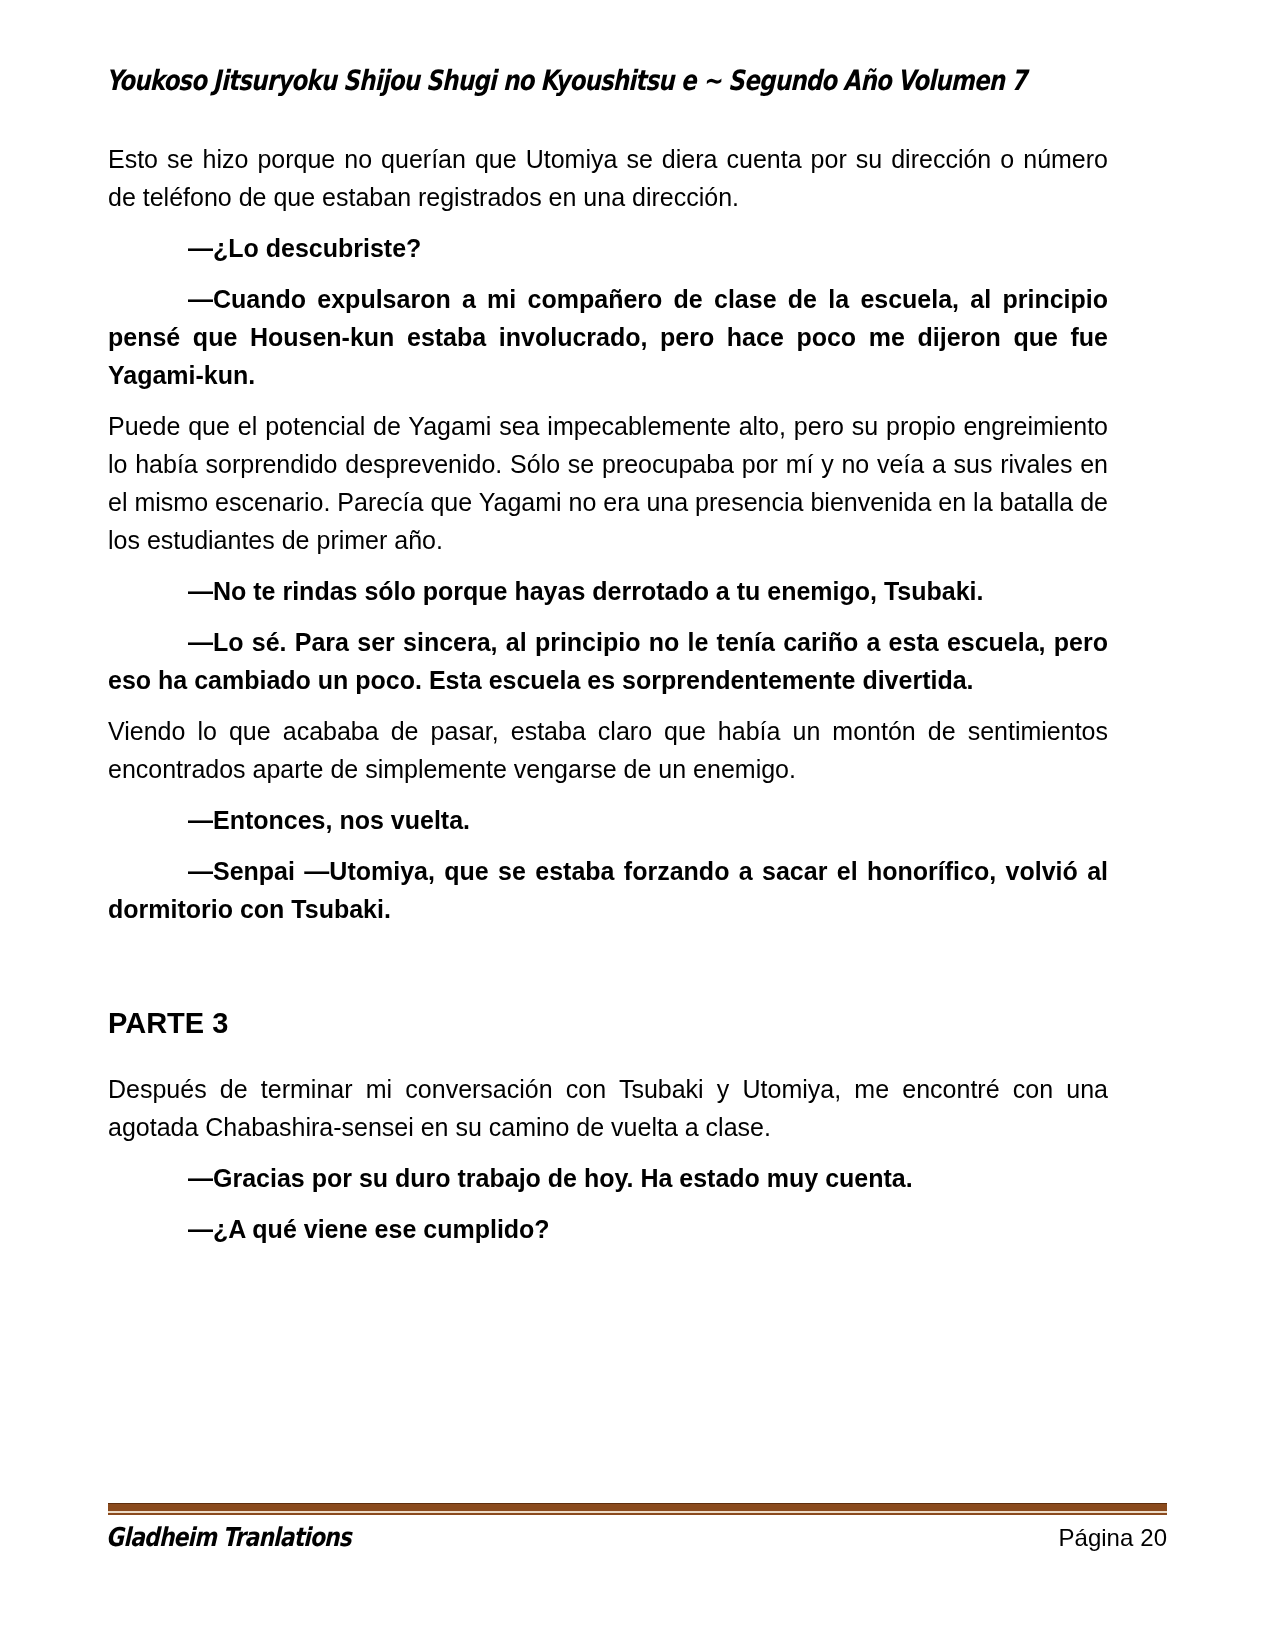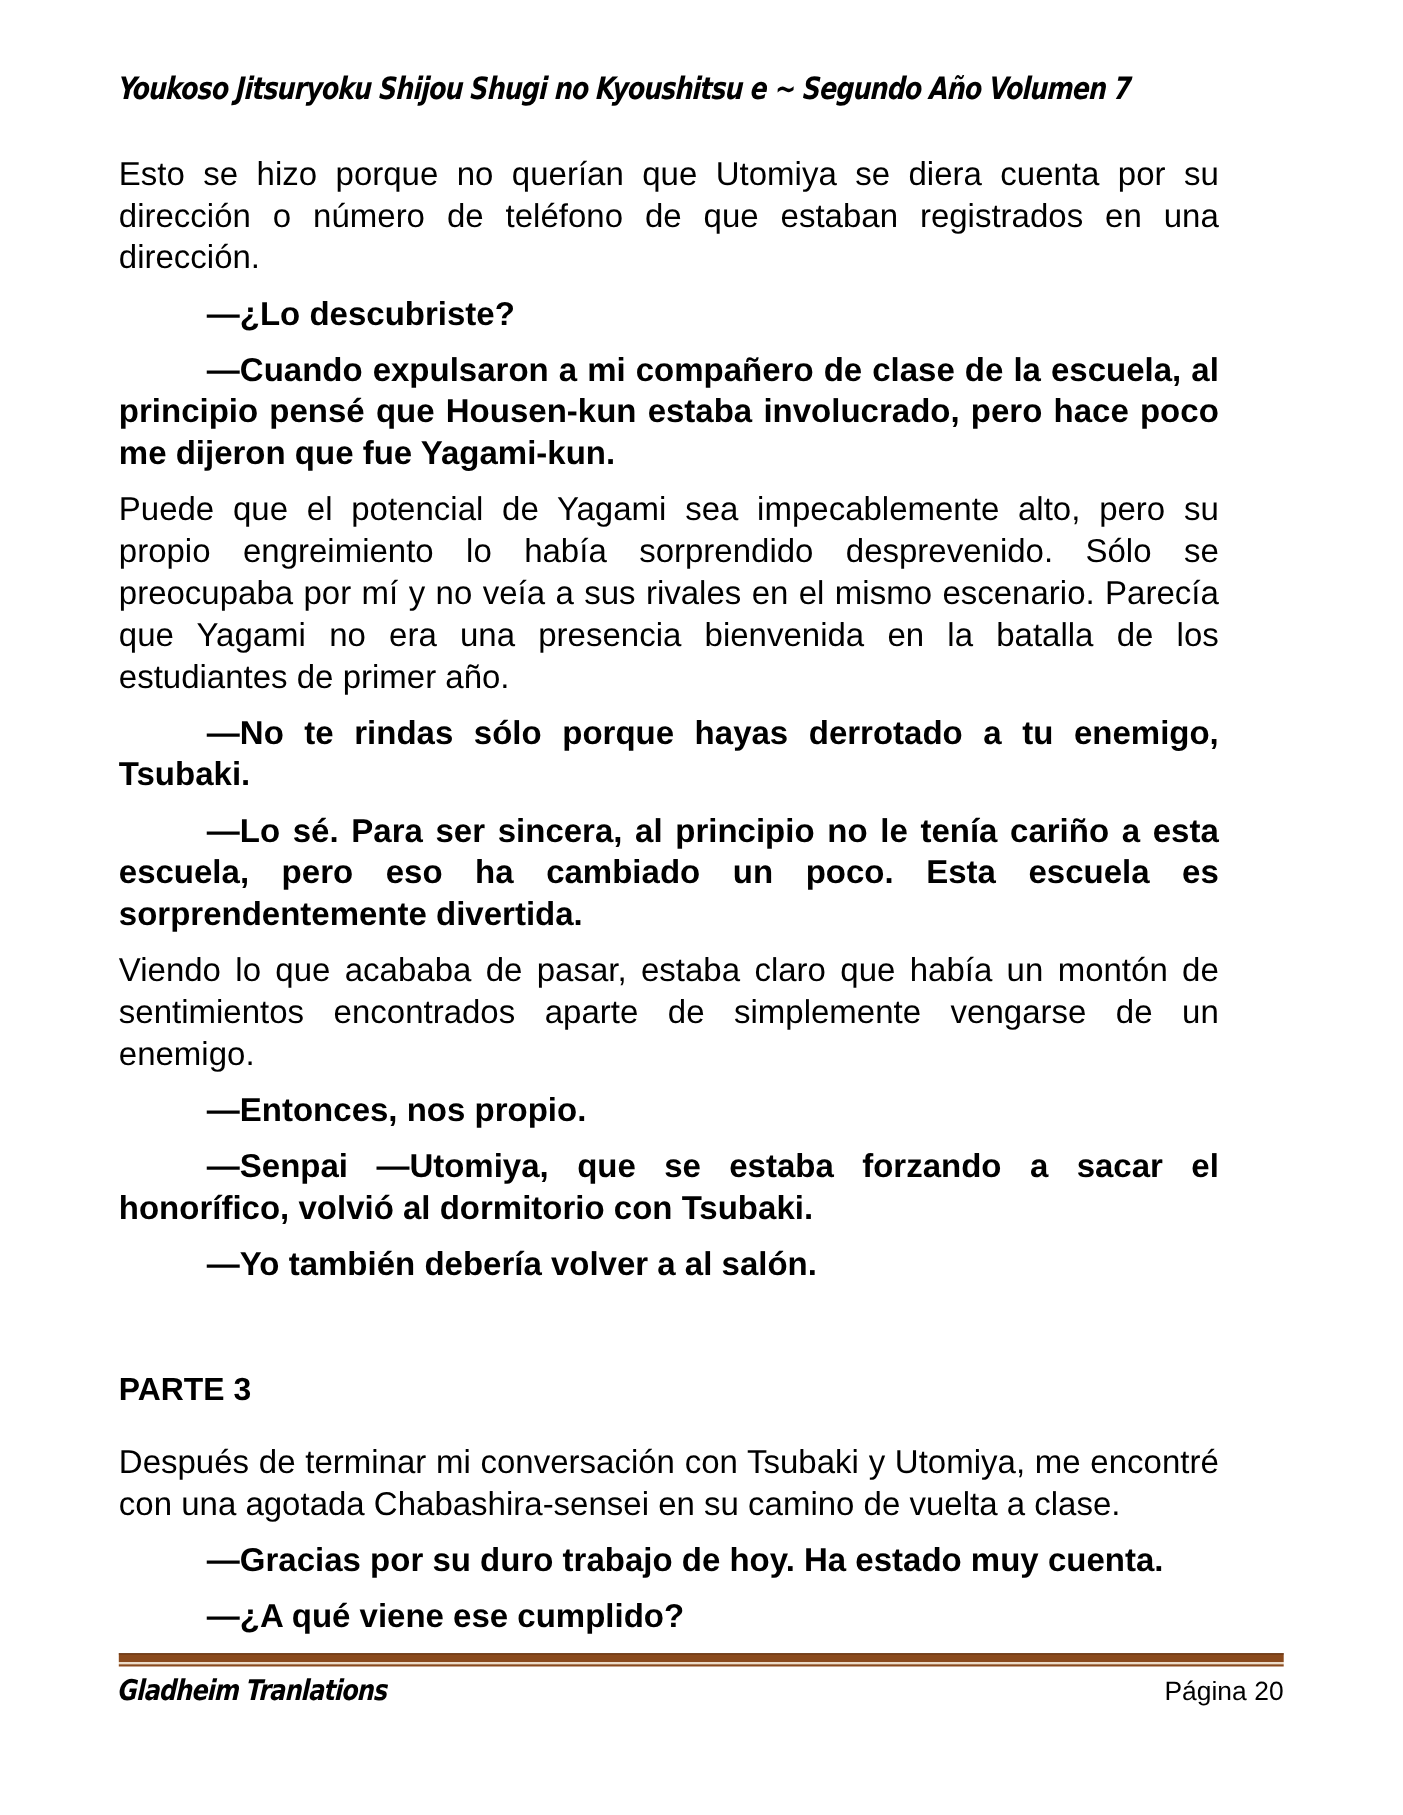--- a/index.html
+++ b/index.html
@@ -38,21 +38,21 @@
 
   
   .content {
     position: absolute;
     left: 108px;
     top: 140px;
     width: 1000px;
   }
   .content p {
     margin: 0 0 13px 0;
-    font-size: 30px;
+    font-size: 25px;
     line-height: 38px;
     text-align: justify;
   }
   .content p.dialogue {
     text-indent: 80px;
     font-weight: bold;
   }
   .content h2.heading {
     margin: 76px 0 28px 0;
     font-size: 29px;
@@ -115,23 +115,22 @@
   </div>
 
   <div class="content">
     <p class="para">Esto se hizo porque no querían que Utomiya se diera cuenta por su dirección o número de teléfono de que estaban registrados en una dirección.</p>
     <p class="para dialogue">—¿Lo descubriste?</p>
     <p class="para dialogue">—Cuando expulsaron a mi compañero de clase de la escuela, al principio pensé que Housen-kun estaba involucrado, pero hace poco me dijeron que fue Yagami-kun.</p>
     <p class="para">Puede que el potencial de Yagami sea impecablemente alto, pero su propio engreimiento lo había sorprendido desprevenido. Sólo se preocupaba por mí y no veía a sus rivales en el mismo escenario. Parecía que Yagami no era una presencia bienvenida en la batalla de los estudiantes de primer año.</p>
     <p class="para dialogue">—No te rindas sólo porque hayas derrotado a tu enemigo, Tsubaki.</p>
     <p class="para dialogue">—Lo sé. Para ser sincera, al principio no le tenía cariño a esta escuela, pero eso ha cambiado un poco. Esta escuela es sorprendentemente divertida.</p>
     <p class="para">Viendo lo que acababa de pasar, estaba claro que había un montón de sentimientos encontrados aparte de simplemente vengarse de un enemigo.</p>
-    <p class="para dialogue">—Entonces, nos propio.</p>
+    <p class="para dialogue">—Entonces, nos vuelta.</p>
     <p class="para dialogue">—Senpai —Utomiya, que se estaba forzando a sacar el honorífico, volvió al dormitorio con Tsubaki.</p>
-    <p class="para dialogue">—Yo también debería volver a al salón.</p>
     <h2 class="heading">PARTE 3</h2>
     <p class="para">Después de terminar mi conversación con Tsubaki y Utomiya, me encontré con una agotada Chabashira-sensei en su camino de vuelta a clase.</p>
     <p class="para dialogue">—Gracias por su duro trabajo de hoy. Ha estado muy cuenta.</p>
     <p class="para dialogue">—¿A qué viene ese cumplido?</p>
   </div>
 
   <div class="footer">
     <div>
       <div class="rule-thick"></div>
       <div class="rule-gap"></div>

